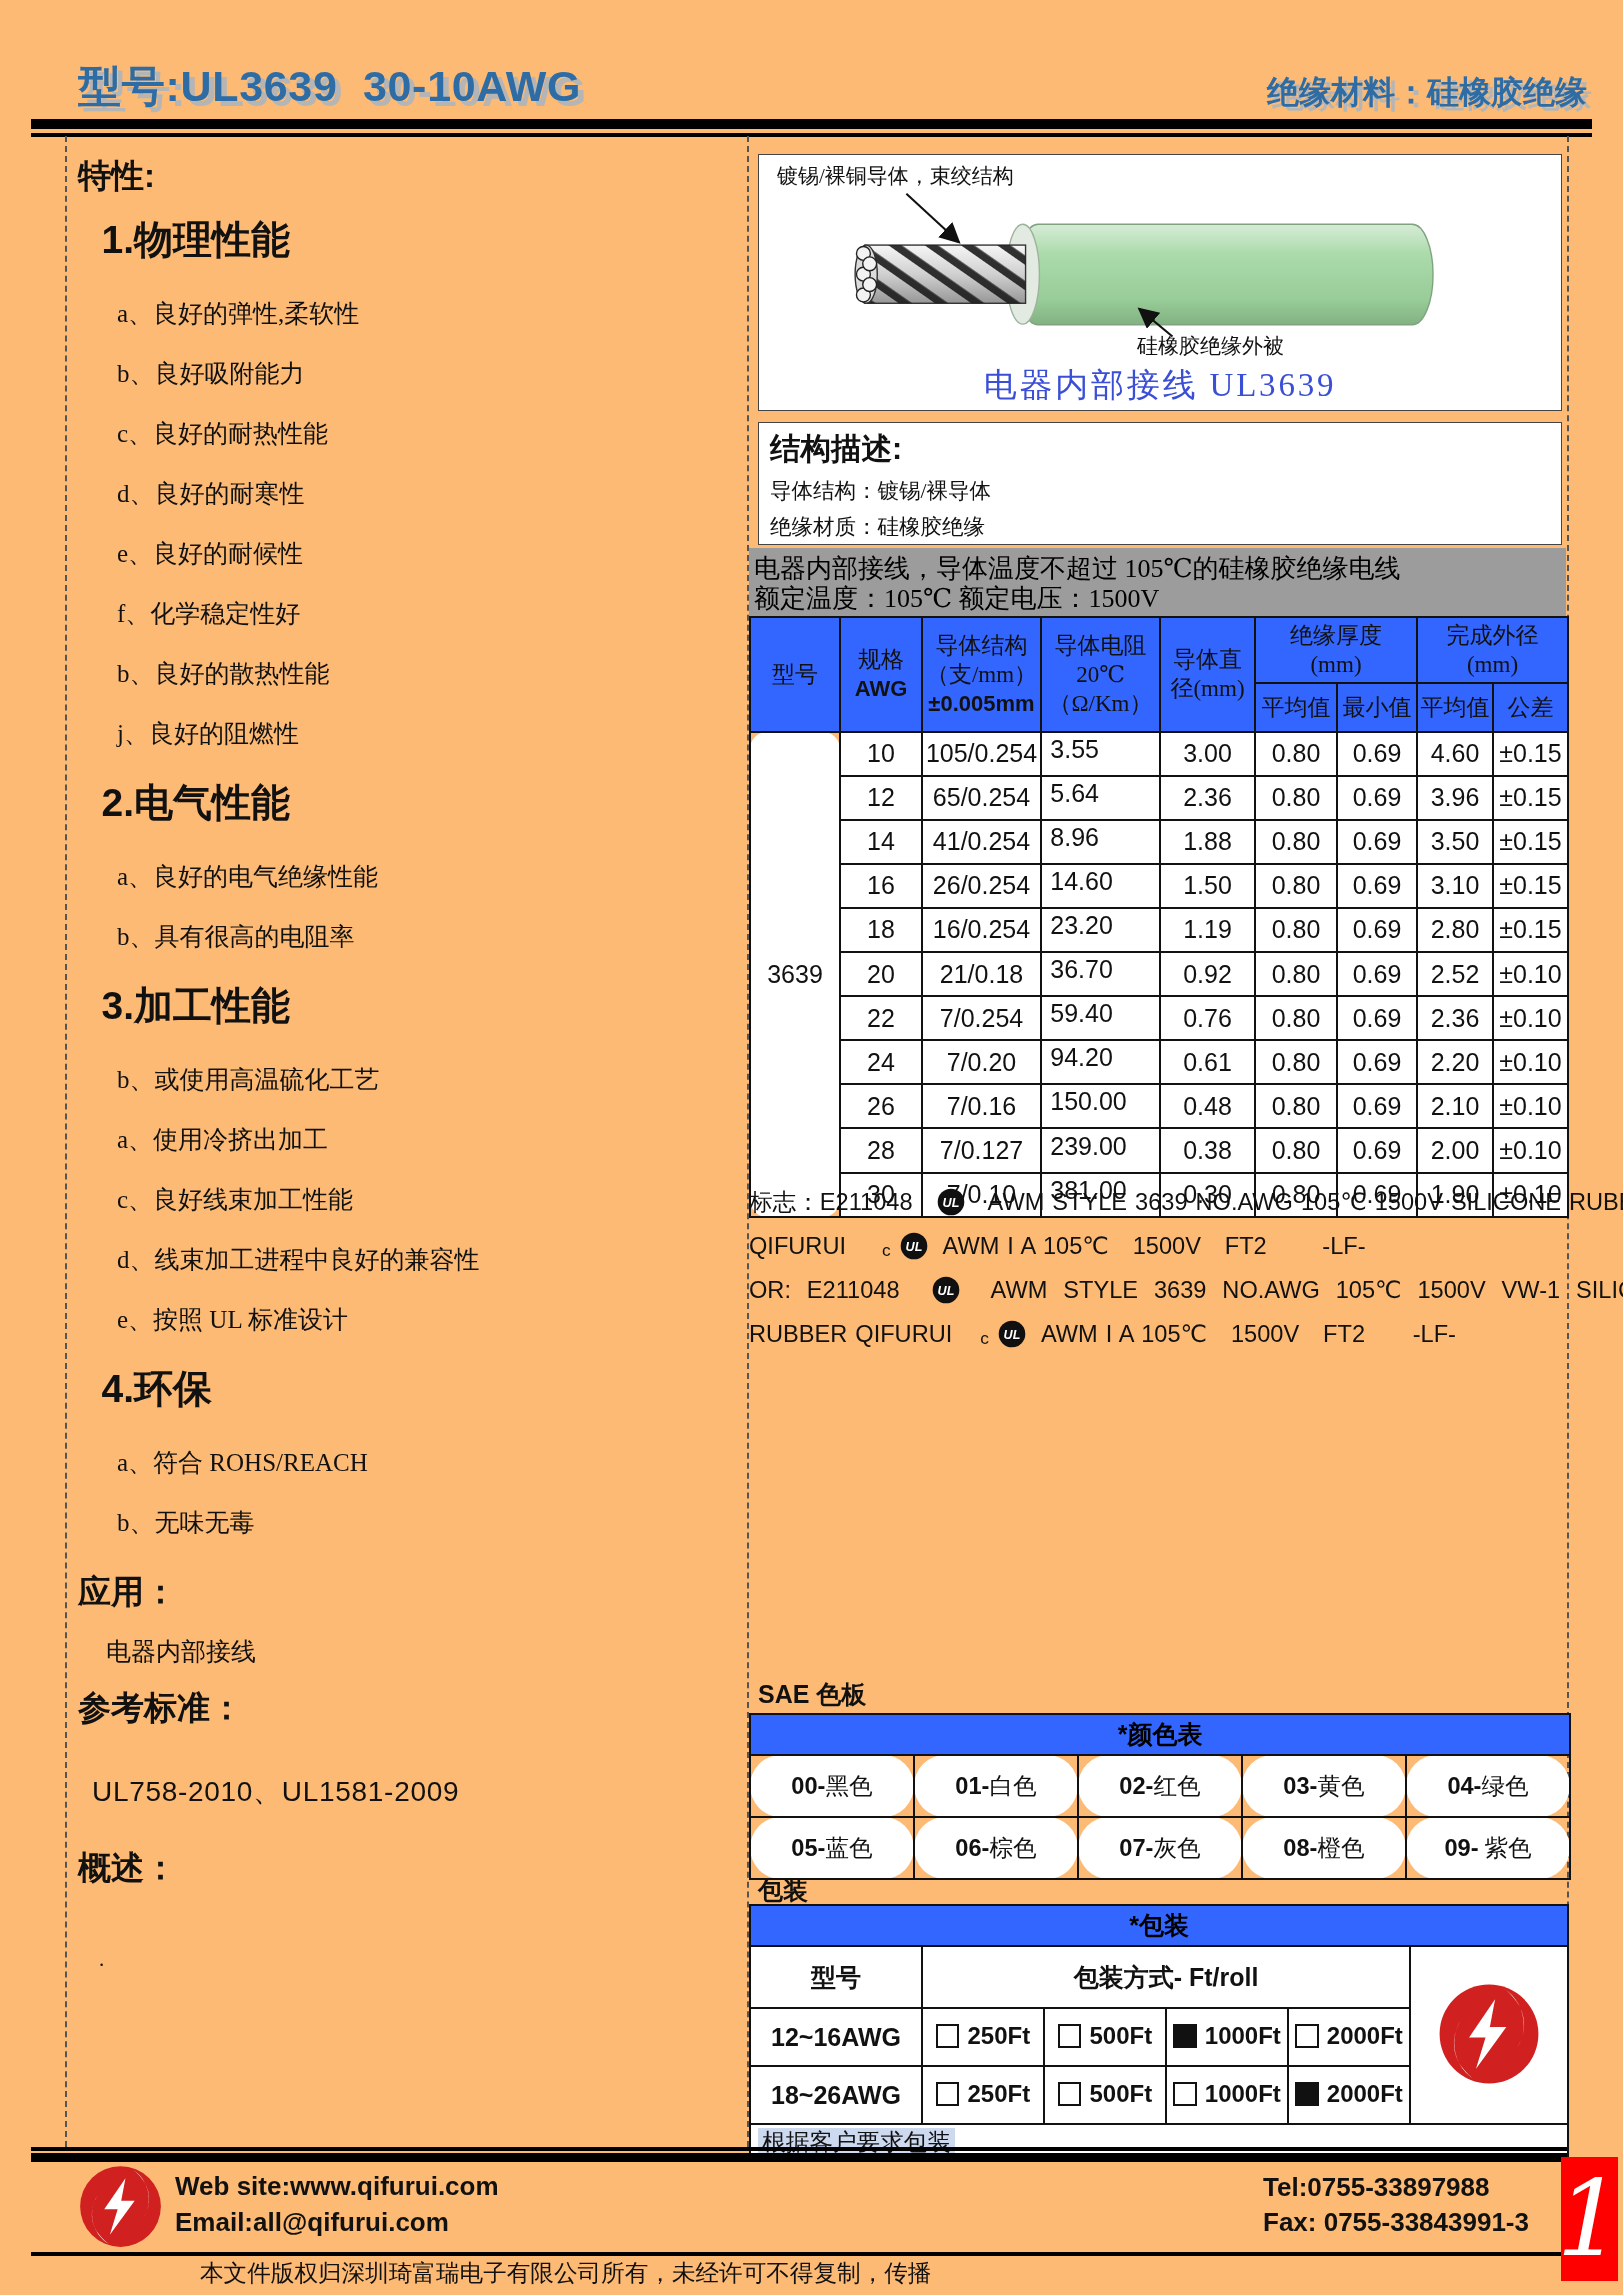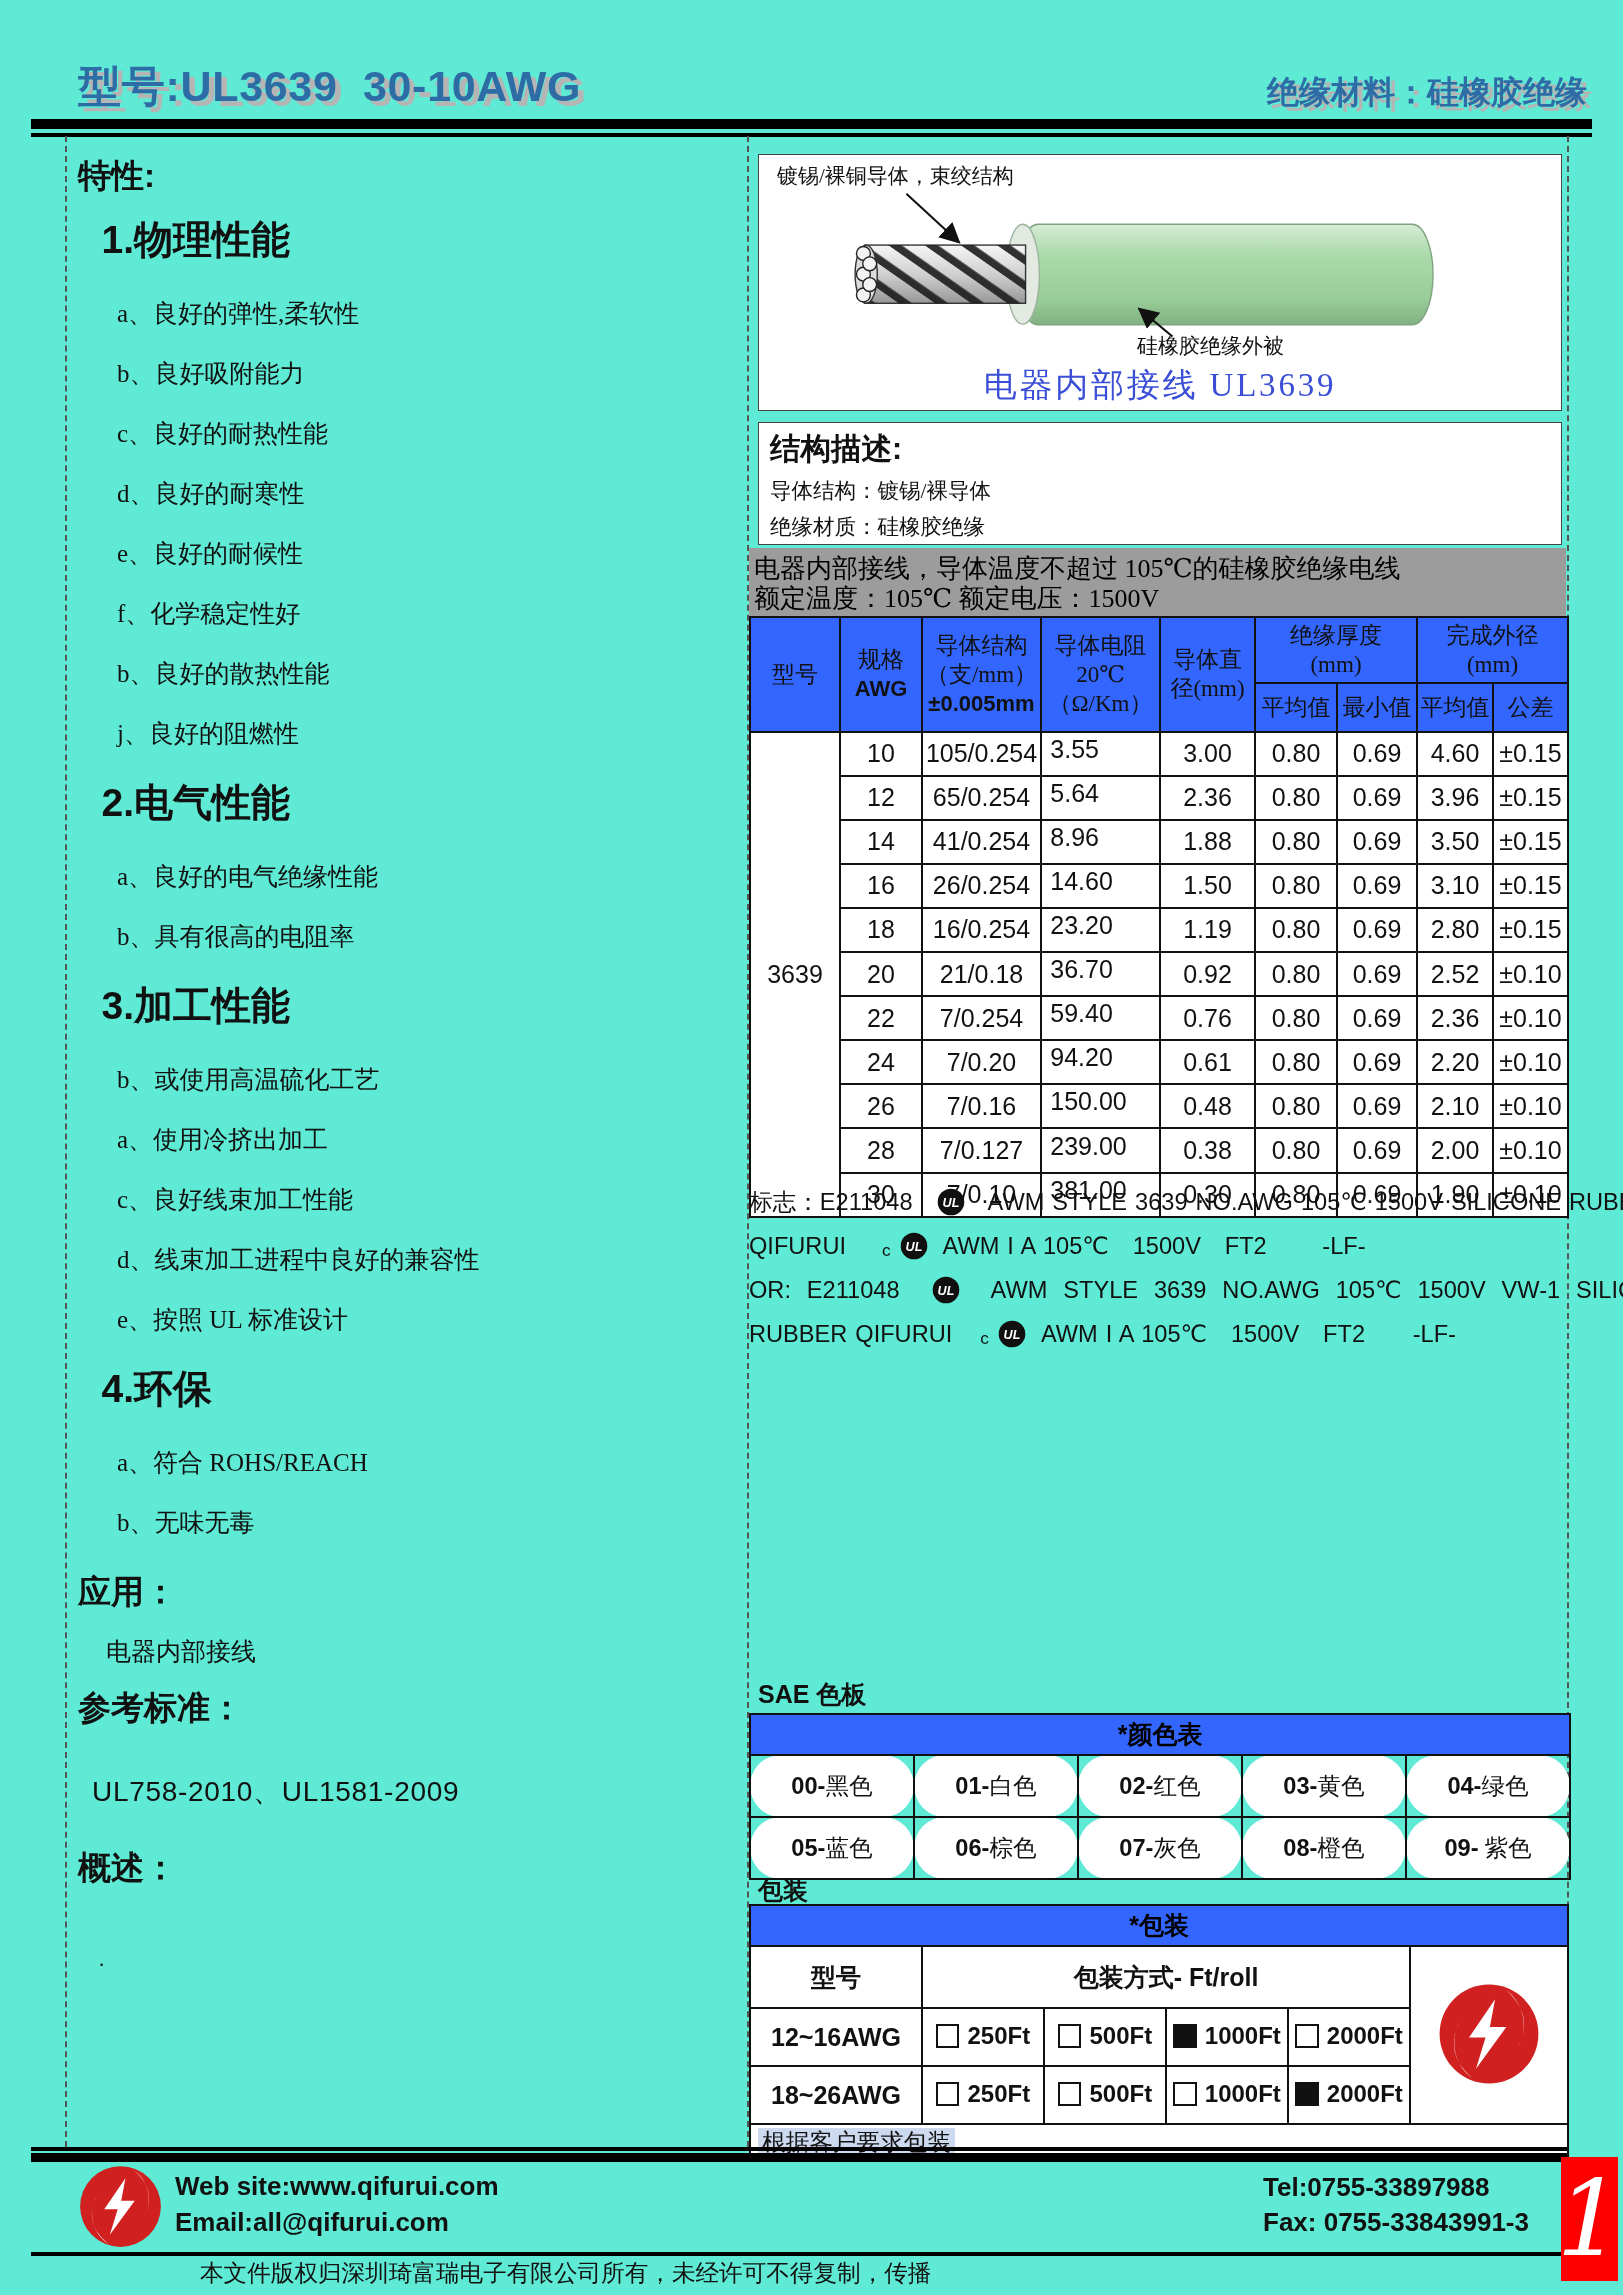--- a/index.html
+++ b/index.html
@@ -1,16 +1,16 @@
 <!DOCTYPE html>
 <html style="font-size:11px"><head>
 <meta charset="utf-8">
 <style>
   html,body{margin:0;padding:0;background:#8a8a8a;}
-  .page{position:relative;width:1623px;height:2295px;background:#5eead4;overflow:hidden;
+  .page{position:relative;width:1623px;height:2295px;background:#fdba74;overflow:hidden;
         font-family:"Liberation Sans","DejaVu Sans",sans-serif;color:#111;}
   .abs{position:absolute;}
   .serif{font-family:"Liberation Serif","DejaVu Serif",serif;}
 
   
   .hdr-left{left:78px;top:58px;font-size:43px;font-weight:bold;color:#2d6ca5;
             text-shadow:5.6px 4.9px 0 #b5b5b5;white-space:pre;letter-spacing:0.7px;}
   .hdr-right{right:36px;top:71px;font-size:32px;font-weight:bold;color:#2d6ca5;
              text-shadow:4.9px 4.2px 0 #b5b5b5;white-space:pre;}
   .bar{left:31px;width:1561px;background:#000;}
@@ -52,21 +52,21 @@
   table{border-collapse:collapse;table-layout:fixed;}
   .spec-table{width:819px;}
   .spec-table th,.spec-table td{border:2.1px solid #111;overflow:hidden;}
   .spec-table thead th{background:#3366ff;font-weight:normal;vertical-align:middle;text-align:center;padding:1.4px;}
   .spec-table .h1 th{height:61px;}
   .spec-table .h2 th{height:44px;}
   .hz{font-family:"Liberation Serif","DejaVu Serif",serif;font-size:23px;line-height:29px;}
   .en-b{font-size:22px;font-weight:bold;line-height:29px;}
   .spec-table tbody td{height:40px;font-size:25px;text-align:center;vertical-align:middle;background:#fff;}
   .spec-table tbody td.res{text-align:left;vertical-align:top;padding:2.1px 0 0 8.3px;}
-  .model-cell{font-size:25px;}
+  .model-cell{font-size:25px;border-radius:17px;}
 
   
   .marking{left:749px;top:1180px;width:826px;}
   .marking-line{display:flex;align-items:center;height:44px;font-size:23.6px;word-spacing:1.4px;}
   .mtext{white-space:pre;}
   .ul-badge{display:inline-flex;margin:0 8.3px;}
   .cul-c{font-size:17.3px;margin:8.3px 0.7px 0 4.2px;}
 
   
   .sae-title{left:758px;top:1678px;font-size:25px;font-weight:bold;}

